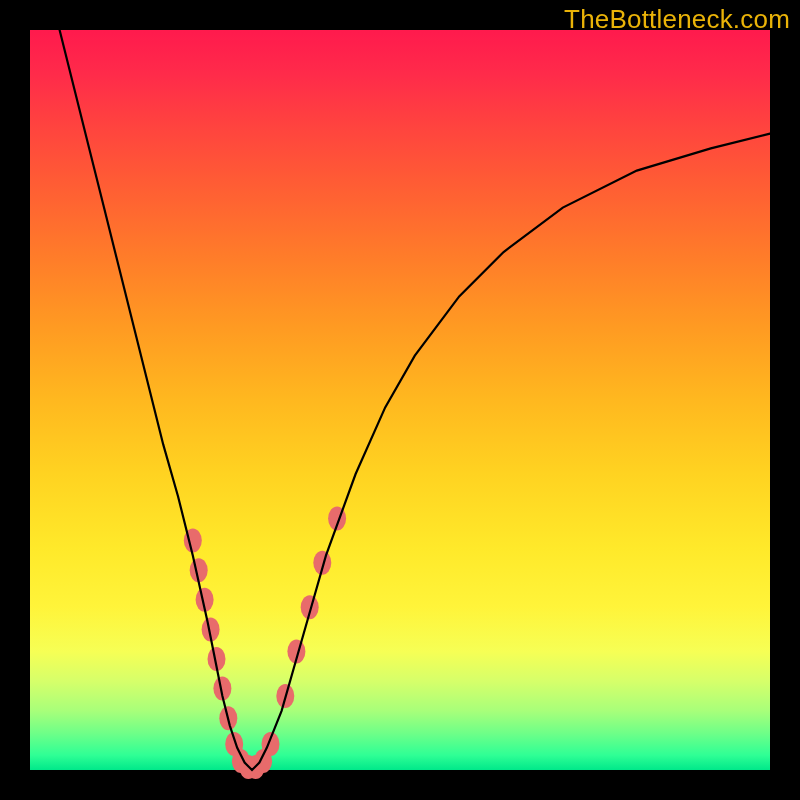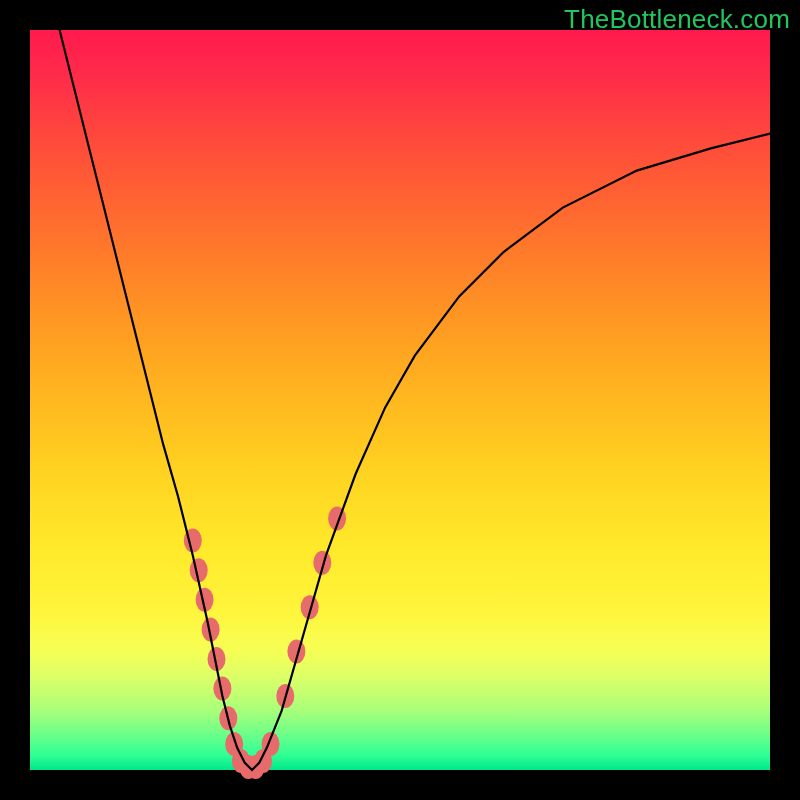--- a/index.html
+++ b/index.html
@@ -41,21 +41,21 @@
       #a8ff7a 92%,
       #6fff88 95%,
       #2fff95 98%,
       #00e88a 100%
     );
   }
   .watermark {
     position: absolute;
     top: 4px;
     right: 10px;
-    color: #22c55e;
+    color: #eab308;
     font-size: 26px;
     font-weight: 500;
     letter-spacing: 0.2px;
     user-select: none;
   }
   svg.curve {
     position: absolute;
     top: 0; left: 0;
     width: 740px;
     height: 740px;

